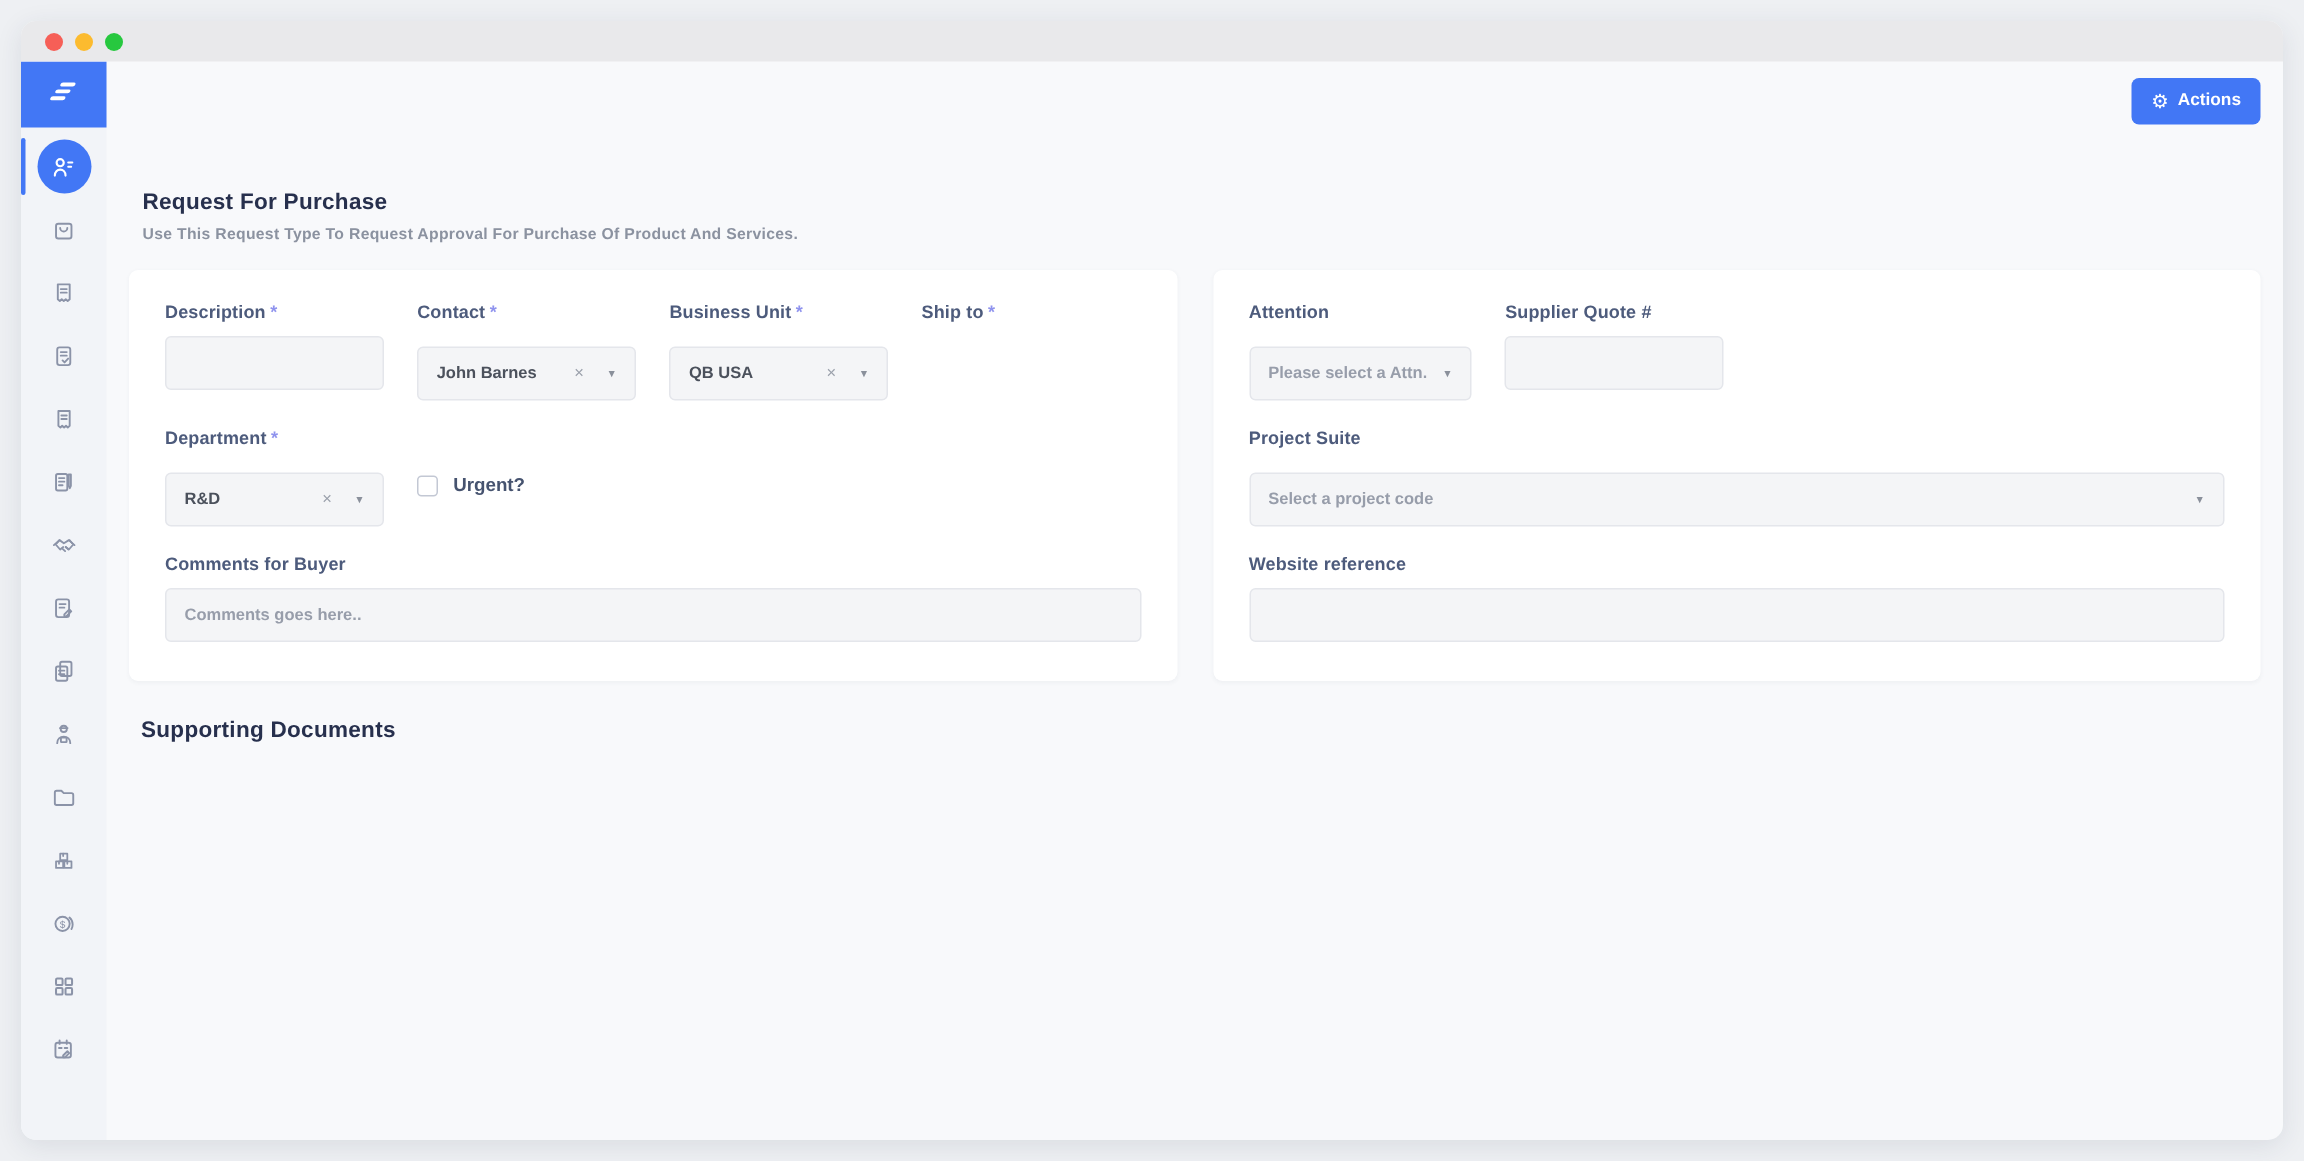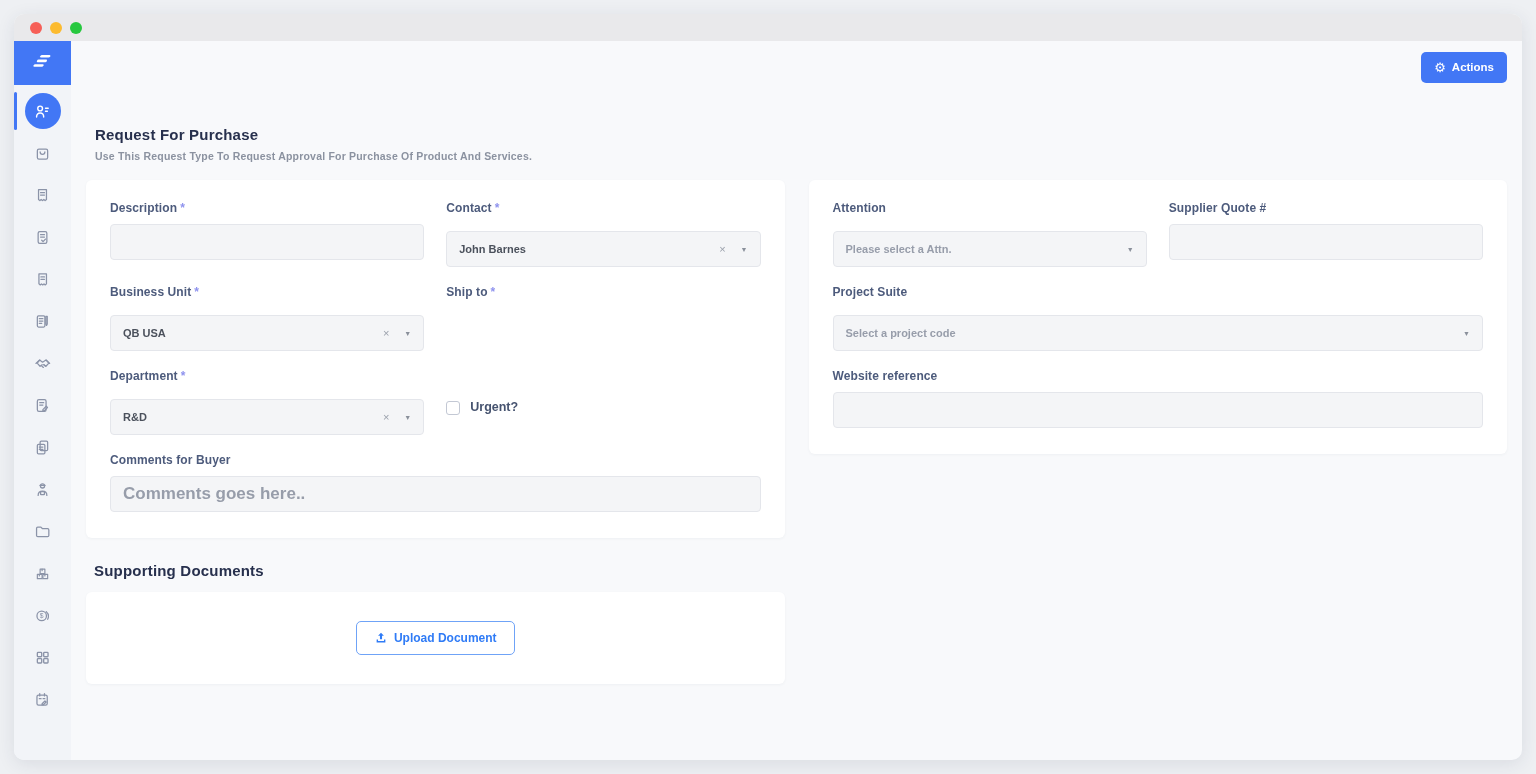--- a/index.html
+++ b/index.html
@@ -39,35 +39,35 @@
   .stat-label { font-size:11px; color:#9399a7; margin-top:7px; letter-spacing:.6px; font-weight:600;}
 
   .section-head { margin:39px 9px 0; }
   .section-title { font-size:15px; font-weight:bold; color:#27304d; letter-spacing:.2px; }
   .section-sub { font-size:10.5px; color:#8b92a0; font-weight:600; margin-top:7px; letter-spacing:.2px; }
 
   .forms-row { display:flex; gap:24px; margin-top:18px; align-items:flex-start; }
   .col { flex:1 1 0; min-width:0; }
 
   .card { background:#fff; border-radius:6px; box-shadow:0 1px 3px rgba(60,70,100,.05); }
-  .form-card { padding:21px 24px 26px; display:grid; grid-template-columns:1fr 1fr; column-gap:22px; row-gap:18px; }
+  .form-card { padding:21px 24px 26px; display:grid; grid-template-columns:1fr 1fr 1fr 1fr; column-gap:22px; row-gap:18px; }
 
   .field {}
   .field .flabel { font-size:12px; font-weight:600; color:#4d5b7c; margin-bottom:9px; letter-spacing:.1px; }
   .req { color:#8f93ee; margin-left:3px; }
   .control { height:36px; background:#f4f5f7; border:1px solid #e4e6eb; border-radius:4px;
     display:flex; align-items:center; padding:0 12px; font-size:11px;margin-top:16px; }
   .control.select { cursor:pointer; }
   .sel-value { color:#4b515c; font-weight:600; white-space:nowrap; overflow:hidden; text-overflow:ellipsis; }
   .placeholder { color:#979daa; font-weight:600; }
   .sel-icons { margin-left:auto; display:flex; align-items:center; gap:15px; padding-left:10px; }
   .clear-x { color:#9aa0ab; font-size:11px; cursor:pointer; }
   .caret { color:#8a909b; font-size:7px; cursor:pointer; }
   input.text-input { width:100%; height:36px; background:#f4f5f7; border:1px solid #e4e6eb; border-radius:4px;
-    padding:0 12px; font-family:inherit; font-size:17px; color:#4b515c; font-weight:700; outline:none; }
+    padding:0 12px; font-family:inherit; font-size:11px; color:#4b515c; font-weight:700; outline:none; }
   input.text-input::placeholder { color:#979daa; font-weight:600; }
   .span2 { grid-column:1 / -1; }
 
   .check-field { display:flex; align-items:flex-start; padding-top:3px; gap:10px; }
   .check-field input { width:14px; height:14px; accent-color:#4277f5; margin-top:1px; cursor:pointer;
     appearance:none; border:1.5px solid #c3c8d4; border-radius:3px; background:#fff; }
   .check-label { font-size:12.5px; font-weight:600; color:#46536f; }
 
   .docs-title { margin:24px 8px 0; font-size:15px; font-weight:bold; color:#27304d; letter-spacing:.2px; }
   .docs-card { margin-top:13px; height:92px; display:flex; align-items:center; justify-content:center; }
@@ -324,31 +324,20 @@
 
             <div class="field span2">
               <div class="flabel"><span>Comments for Buyer</span></div>
               <input class="text-input" type="text" placeholder="Comments goes here.." style="">
             </div>
 
           </div>
 
           <div class="docs-title">Supporting Documents</div>
 
-          <div class="card docs-card">
-            <button class="upload-btn">
-              <span>
-                <svg width="14" height="14" viewBox="0 0 24 24" fill="#2f7bf6">
-                  <path d="M12 3l5 5h-3.2v6h-3.6V8H7l5-5z"></path>
-                  <path d="M4.5 14.5v5h15v-5h-2.4v2.6H6.9v-2.6H4.5z"></path>
-                </svg>
-              </span>
-              <span>Upload Document</span>
-            </button>
-          </div>
 
         </div>
 
         <div class="col">
           <div class="card form-card">
 
             <div class="field">
               <div class="flabel"><span>Attention</span></div>
               <div class="control select">
                 <span class="sel-value placeholder">Please select a Attn.</span>

